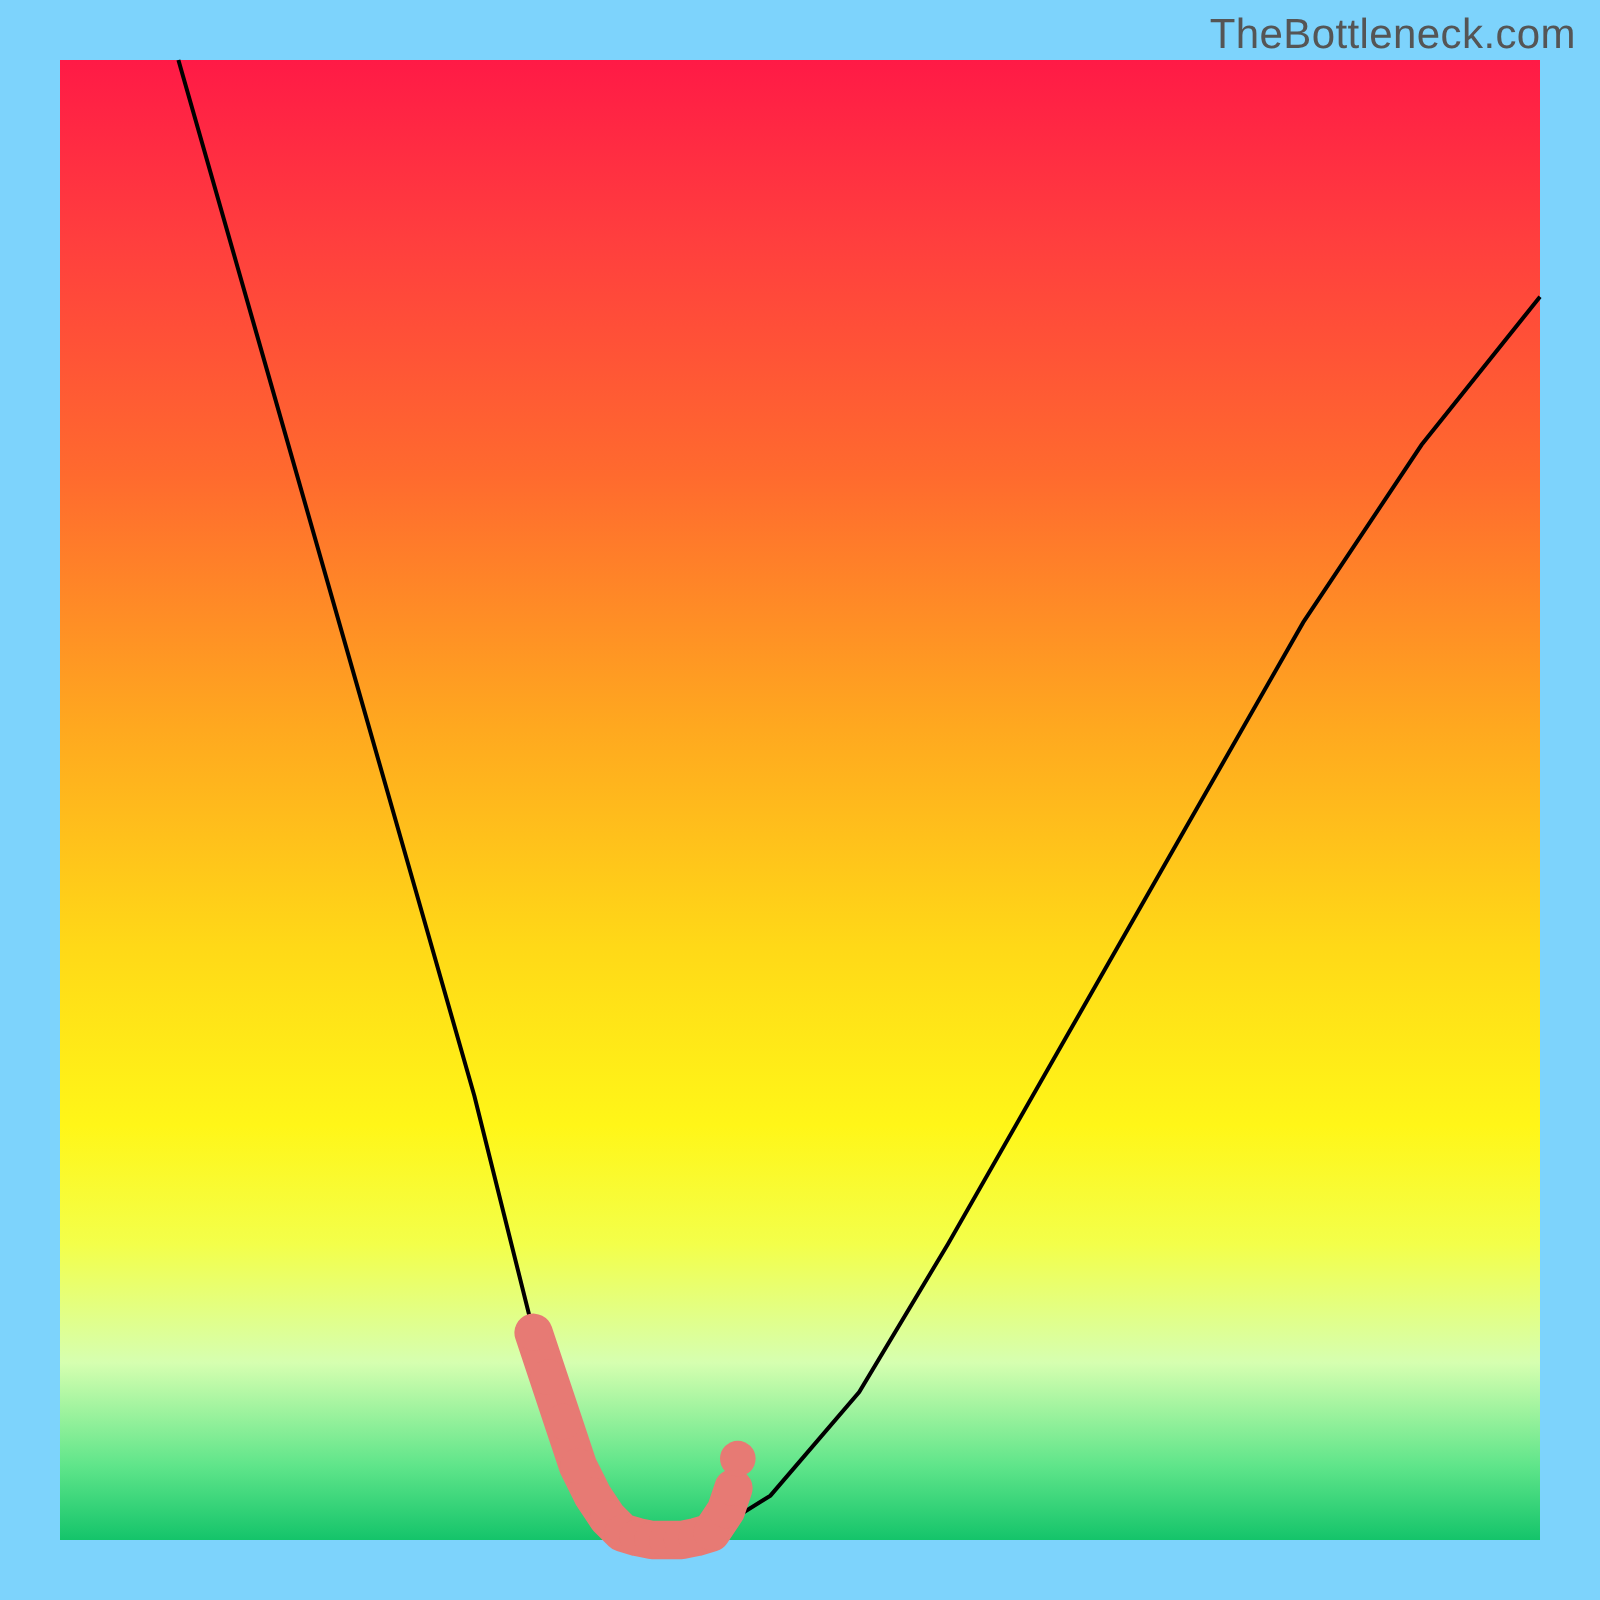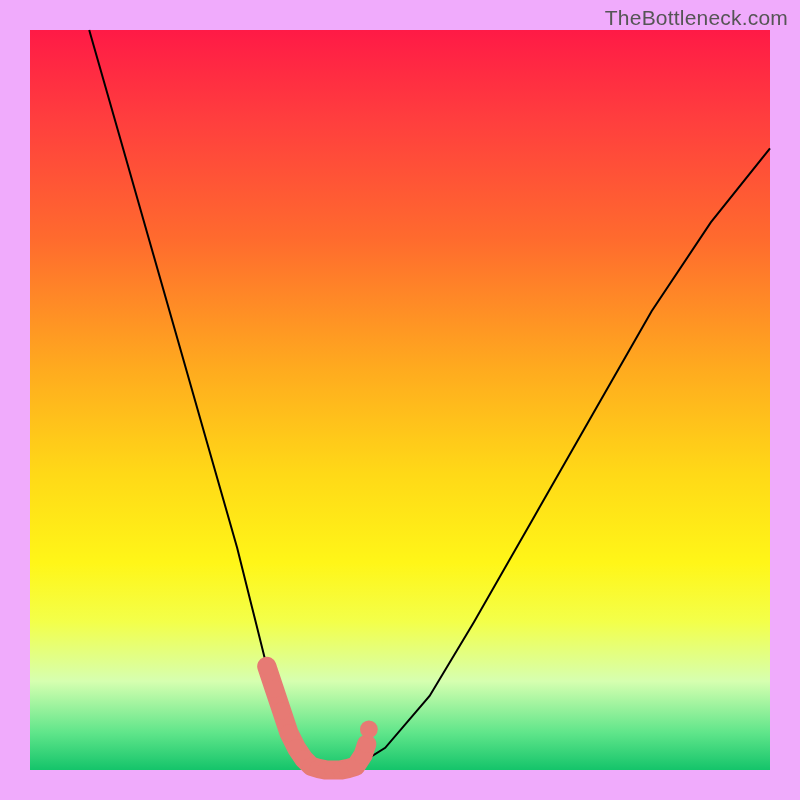--- a/index.html
+++ b/index.html
@@ -10,21 +10,21 @@
     background: #000;
     overflow: hidden;
     font-family: Arial, Helvetica, sans-serif;
   }
   .frame {
     position: absolute;
     left: 0;
     top: 0;
     width: 800px;
     height: 800px;
-    background: #f0abfc;
+    background: #7dd3fc;
   }
   .plot {
     position: absolute;
     left: 30px;
     top: 30px;
     width: 740px;
     height: 740px;
     background: linear-gradient(
       to bottom,
       #ff1a46 0%,

